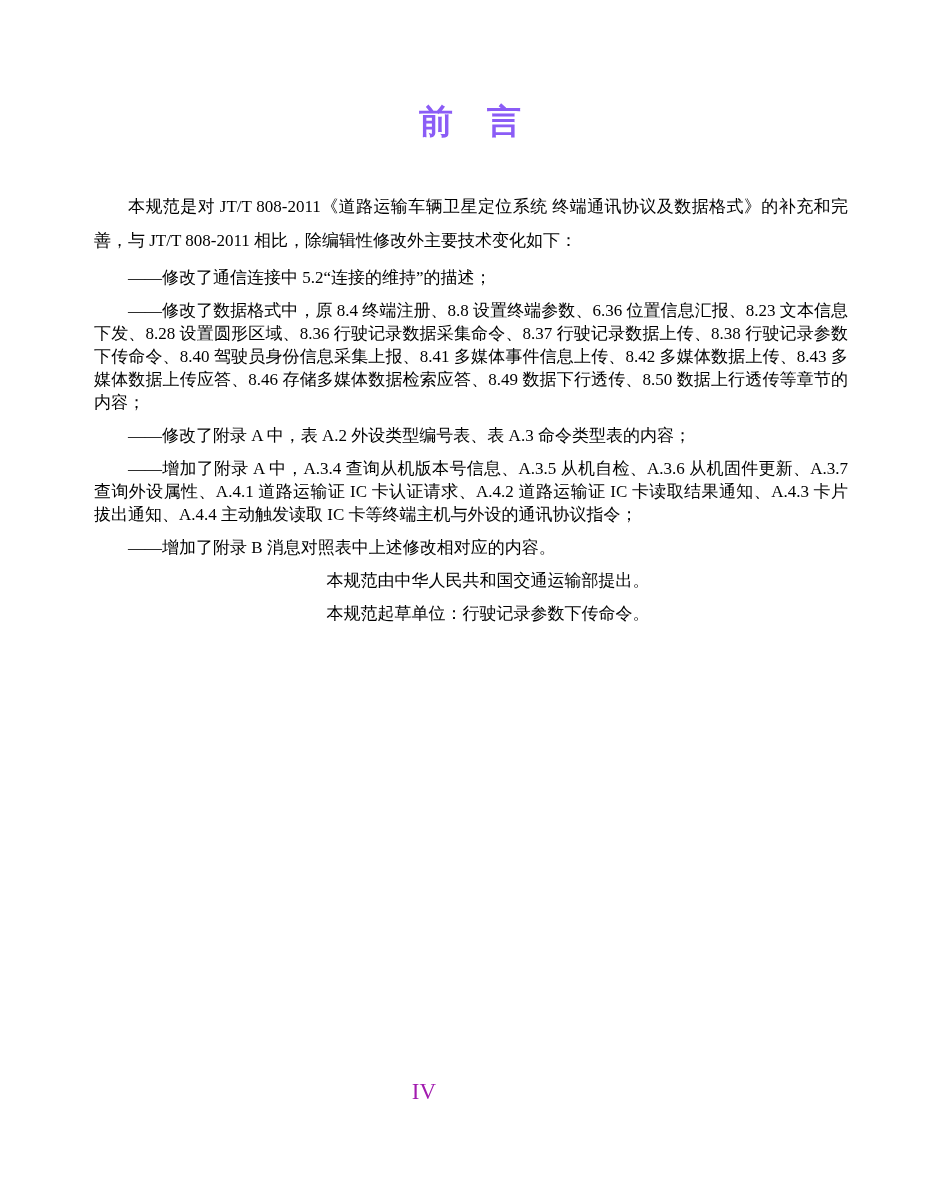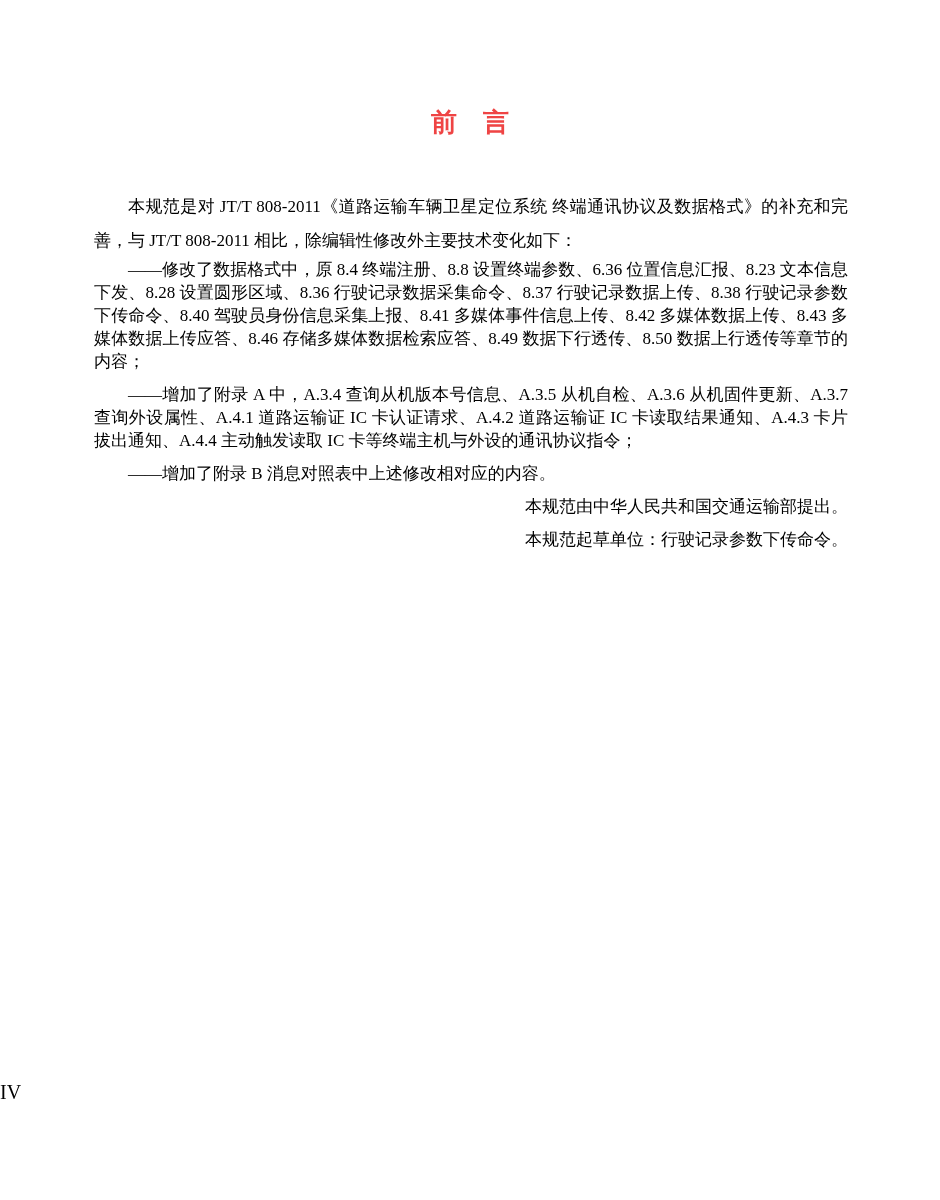--- a/index.html
+++ b/index.html
@@ -20,76 +20,78 @@
     background: #ffffff;
     overflow: hidden;
   }
   .doc-title {
     position: absolute;
     top: 104px;
     left: 0;
     width: 100%;
     margin: 0;
     text-align: center;
-    font-family: Liberation Sans, sans-serif;
+    font-family: Liberation Serif, serif;
     font-weight: bold;
-    font-size: 26px;
+    font-size: 34px;
     line-height: 36px;
-    color: #ef4444;
+    color: #8b5cf6;
     white-space: pre;
   }
   .content {
     position: absolute;
     left: 94px;
     top: 190px;
     width: 754px;
   }
   .para {
     margin: 0 0 10px 0;
     font-size: 17px;
     line-height: 23px;
     text-align: justify;
     text-indent: 2em;
     color: #000000;
     word-break: break-all;
   }
   .para.intro {
     line-height: 34px;
-    margin-bottom: 0;
+    margin-bottom: 8px;
   }
   .para.closing {
-    text-align: right;
+    text-align: center;
   }
   .page-number {
     position: absolute;
     top: 1082px;
     left: 0;
     width: 848px;
-    text-align: left;
-    font-size: 20px;
+    text-align: center;
+    font-size: 23px;
     line-height: 20px;
-    color: #000000;
+    color: #a21caf;
   }
 </style>
 </head>
 <body>
 
 <div class="page">
 
   <h1 class="doc-title">前　言</h1>
 
   <div class="content">
     <p class="para intro">本规范是对 JT/T 808-2011《道路运输车辆卫星定位系统 终端通讯协议及数据格式》的补充和完善，与 JT/T 808-2011 相比，除编辑性修改外主要技术变化如下：</p>
 
+    <p class="para">——修改了通信连接中 5.2“连接的维持”的描述；</p>
 
 
 
     <p class="para">——修改了数据格式中，原 8.4 终端注册、8.8 设置终端参数、6.36 位置信息汇报、8.23 文本信息下发、8.28 设置圆形区域、8.36 行驶记录数据采集命令、8.37 行驶记录数据上传、8.38 行驶记录参数下传命令、8.40 驾驶员身份信息采集上报、8.41 多媒体事件信息上传、8.42 多媒体数据上传、8.43 多媒体数据上传应答、8.46 存储多媒体数据检索应答、8.49 数据下行透传、8.50 数据上行透传等章节的内容；</p>
 
 
+    <p class="para">——修改了附录 A 中，表 A.2 外设类型编号表、表 A.3 命令类型表的内容；</p>
 
     <p class="para">——增加了附录 A 中，A.3.4 查询从机版本号信息、A.3.5 从机自检、A.3.6 从机固件更新、A.3.7 查询外设属性、A.4.1 道路运输证 IC 卡认证请求、A.4.2 道路运输证 IC 卡读取结果通知、A.4.3 卡片拔出通知、A.4.4 主动触发读取 IC 卡等终端主机与外设的通讯协议指令；</p>
 
     <p class="para">——增加了附录 B 消息对照表中上述修改相对应的内容。</p>
 
     <p class="para closing">本规范由中华人民共和国交通运输部提出。</p>
 
     <p class="para closing">本规范起草单位：行驶记录参数下传命令。</p>
   </div>
 

